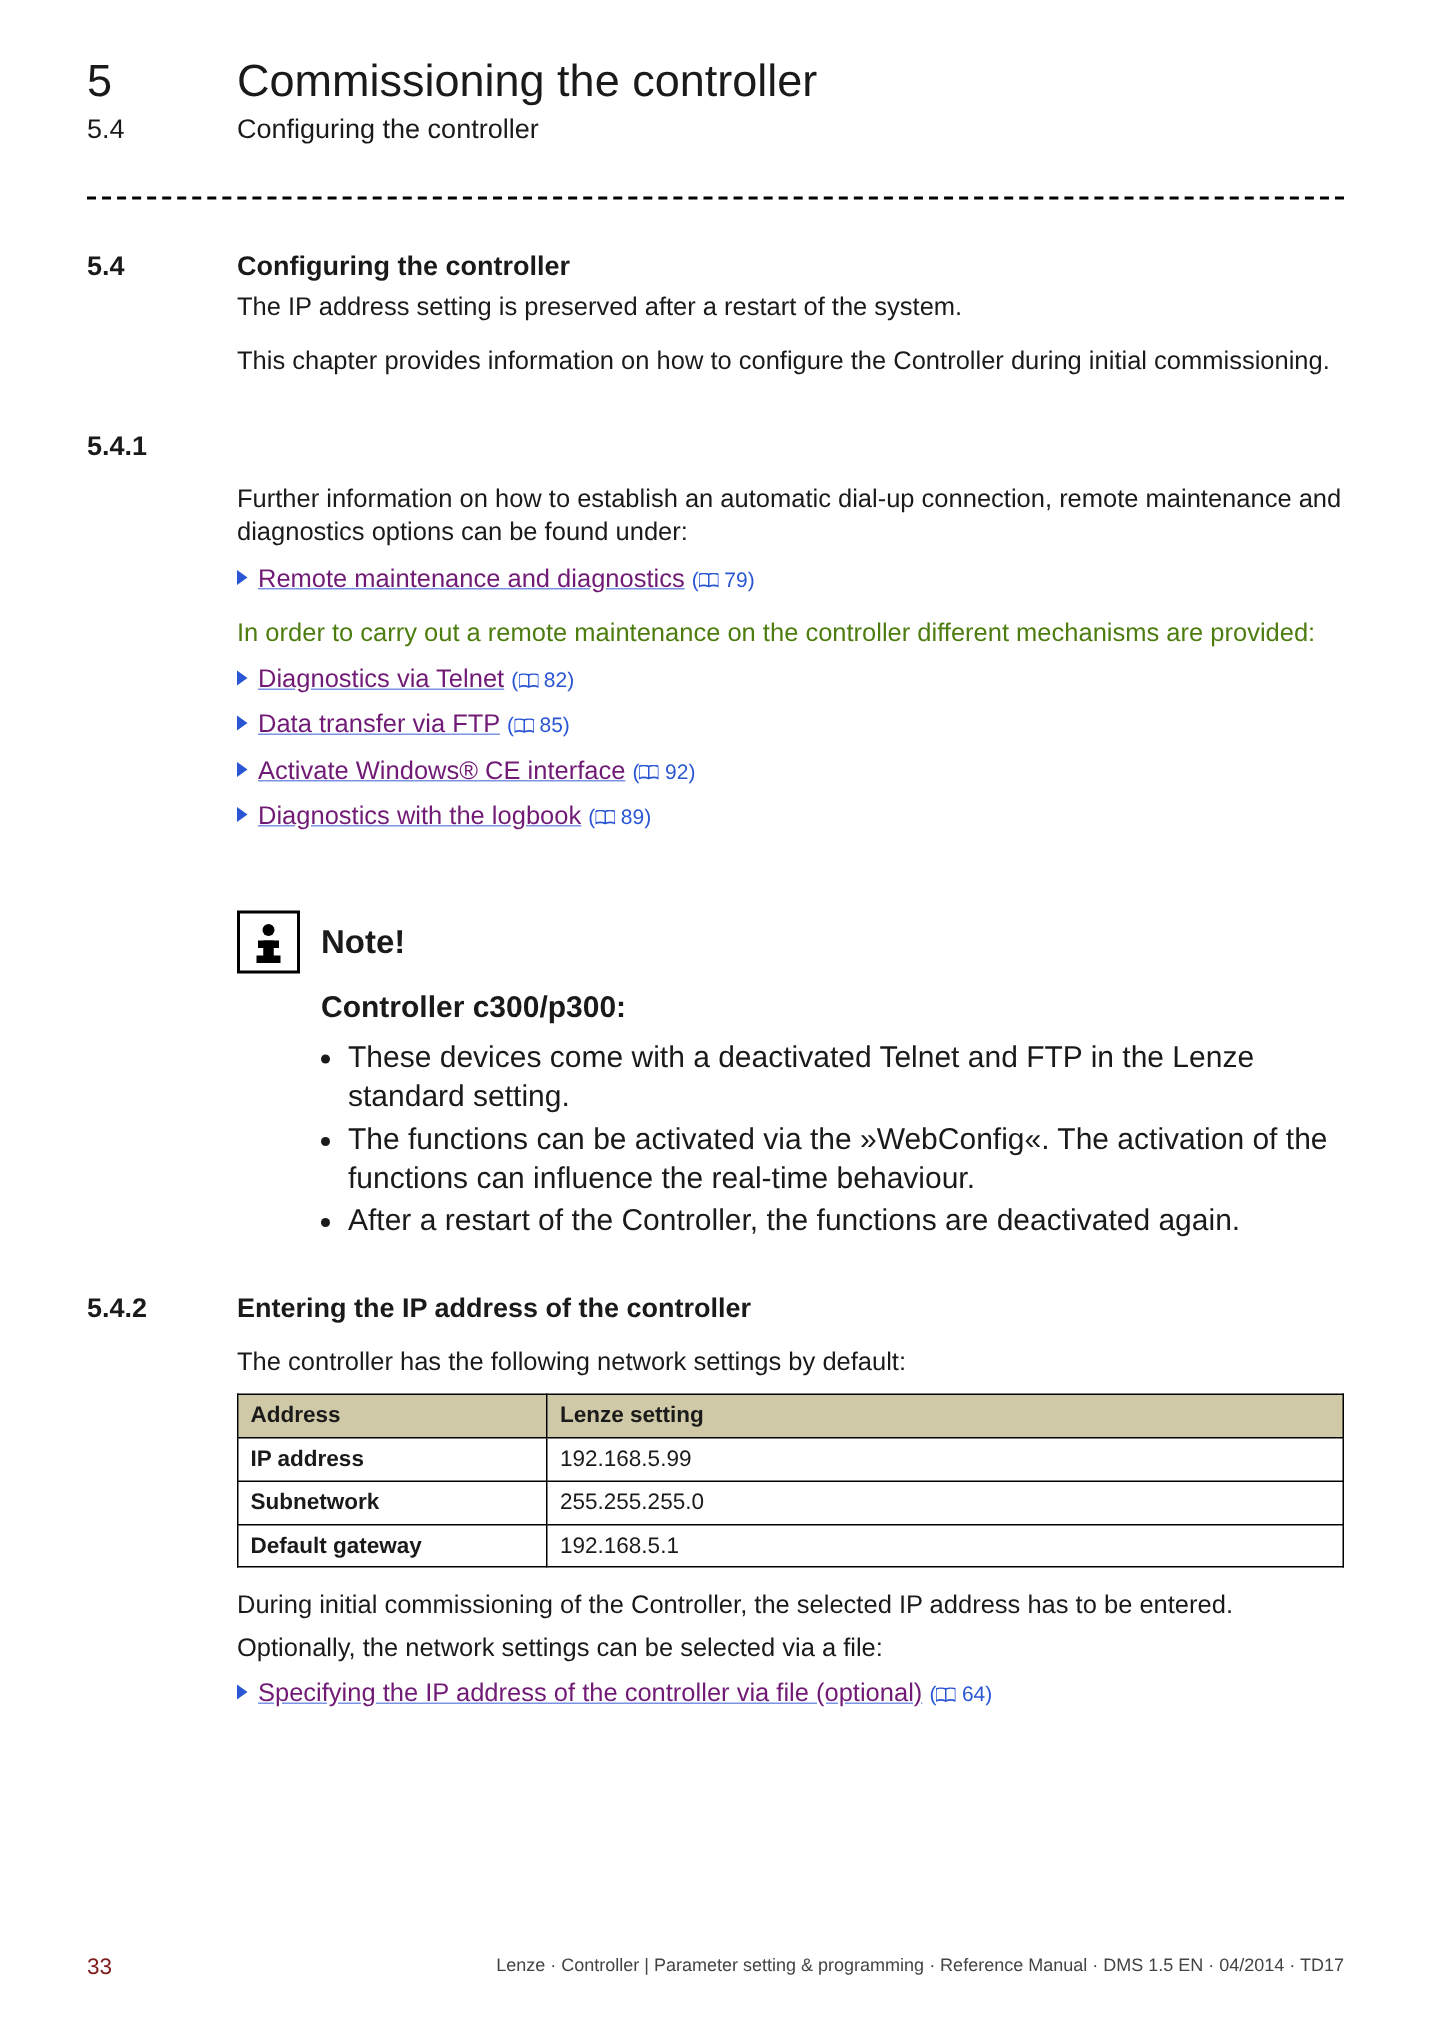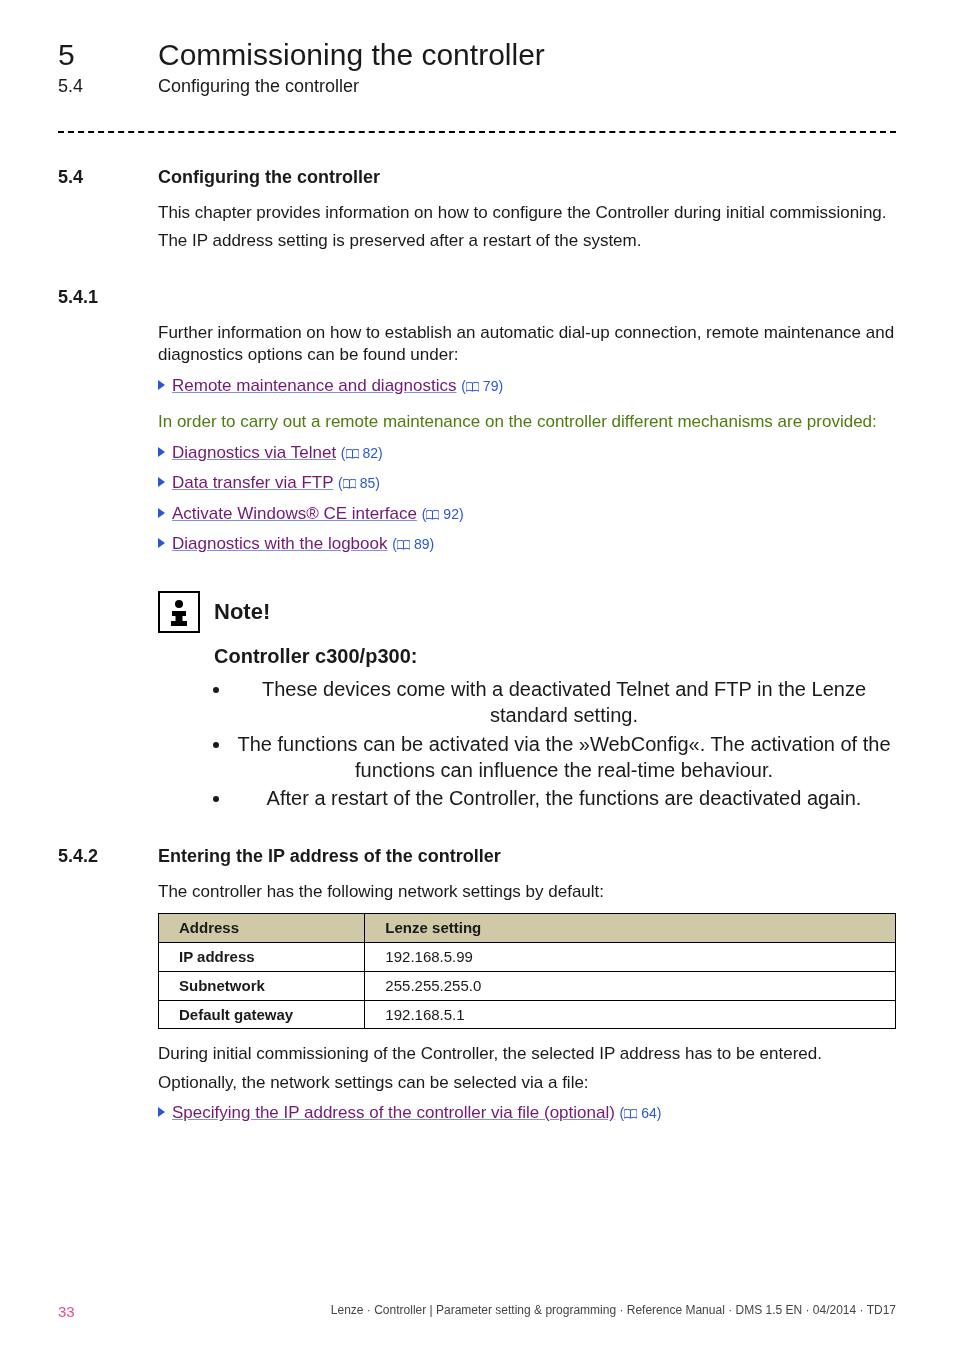--- a/index.html
+++ b/index.html
@@ -111,21 +111,21 @@
   .arrow-line .ref {
     color: #2a56d4;
     font-size: 14px;
     margin-left: 2px;
   }
   .arrow-line .paren { color: #2a56d4; font-size: 14px; }
 
   
   .note-wrap {
     margin-left: 100px;
-    margin-top: 36px;
+    margin-top: 52px;
   }
   .note-head {
     display: flex;
     align-items: center;
     gap: 14px;
   }
   .note-icon {
     width: 42px;
     height: 42px;
     border: 2.5px solid #000;
@@ -173,36 +173,35 @@
   .note-body {
     margin-left: 56px;
     margin-top: 10px;
     font-size: 20px;
     line-height: 1.32;
   }
   .note-strong { font-weight: 700; }
   .note-body ul {
     margin: 6px 0 0 0;
     padding-left: 18px;
-    text-align: center;
   }
   .note-body li {
     margin-top: 2px;
   }
 
   
   table.net {
     width: 100%;
     border-collapse: collapse;
     margin-top: 10px;
     font-size: 15px;
   }
   table.net th, table.net td {
     border: 1px solid #000;
-    padding: 4px 20px;
+    padding: 4px 8px;
     text-align: left;
     vertical-align: middle;
   }
   table.net th {
     background: #d0c9a7;
     font-weight: 700;
   }
   table.net td.k {
     font-weight: 700;
     width: 28%;
@@ -214,21 +213,21 @@
     bottom: 30px;
     left: 58px;
     right: 58px;
     display: flex;
     justify-content: space-between;
     font-size: 12px;
     color: #444;
   }
   .footer .pg {
     font-size: 15px;
-    color: #ec4899;
+    color: #7f1d1d;
   }
   .book-icon {
     display: inline-block;
     vertical-align: -1px;
     margin-right: 2px;
   }
 </style>
 </head>
 <body>
 
@@ -242,22 +241,22 @@
     <div class="hdr-secnum">5.4</div>
     <div class="hdr-subtitle">Configuring the controller</div>
   </div>
   <hr class="hdr-rule">
 
   <div class="sec">
     <div class="num">5.4</div>
     <div class="ttl">Configuring the controller</div>
   </div>
   <div class="body">
+    <div class="para tight">The IP address setting is preserved after a restart of the system.</div>
     <div class="para">This chapter provides information on how to configure the Controller during initial commissioning.</div>
-    <div class="para tight">The IP address setting is preserved after a restart of the system.</div>
   </div>
 
   <div class="sec">
     <div class="num">5.4.1</div>
   </div>
   <div class="body">
     <div class="para">Further information on how to establish an automatic dial-up connection, remote maintenance and diagnostics options can be found under:</div>
 
     <div class="arrow-line">
       <span class="lbl">Remote maintenance and diagnostics</span>

